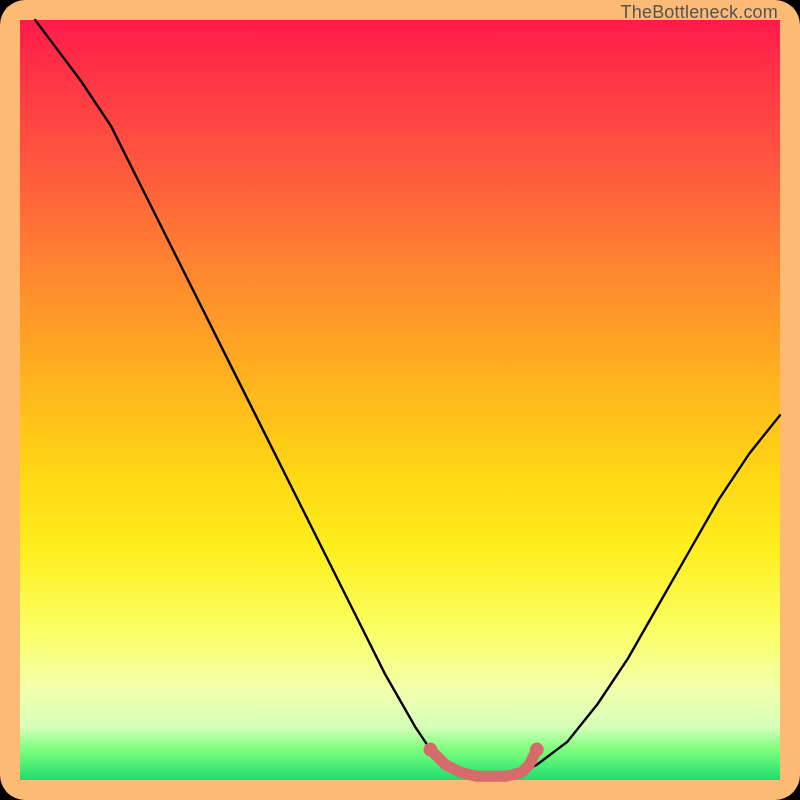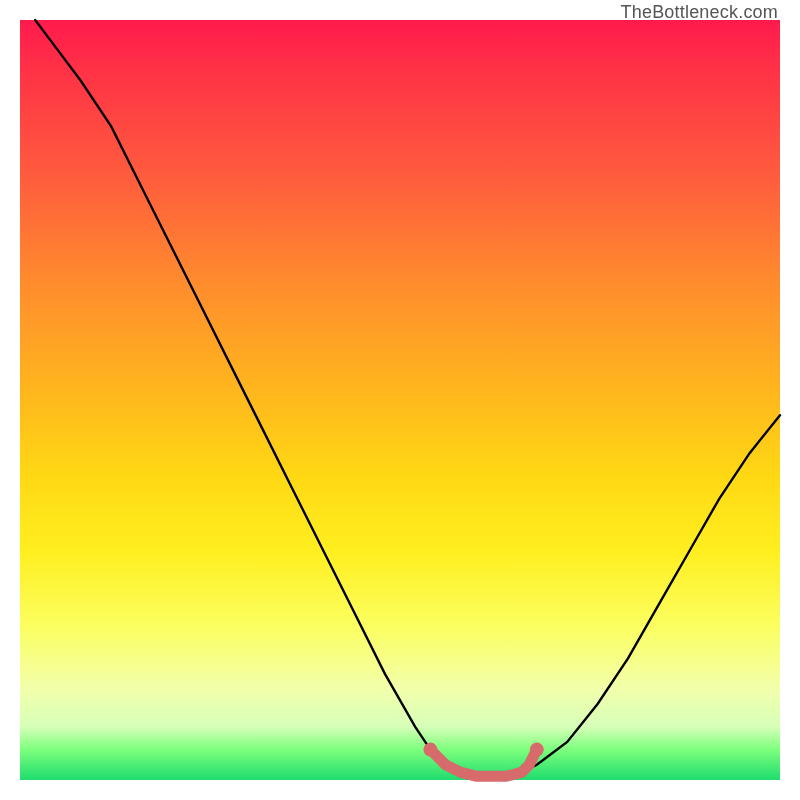--- a/index.html
+++ b/index.html
@@ -10,21 +10,22 @@
     background: #000;
     overflow: hidden;
     font-family: Arial, Helvetica, sans-serif;
   }
   .frame {
     position: absolute;
     top: 0;
     left: 0;
     width: 800px;
     height: 800px;
-    background: #ffffff;
+    background: #fdba74;
+    border-radius: 25px;
   }
   .plot-area {
     position: absolute;
     top: 20px;
     left: 20px;
     width: 760px;
     height: 760px;
     
     background: linear-gradient(
       to bottom,

